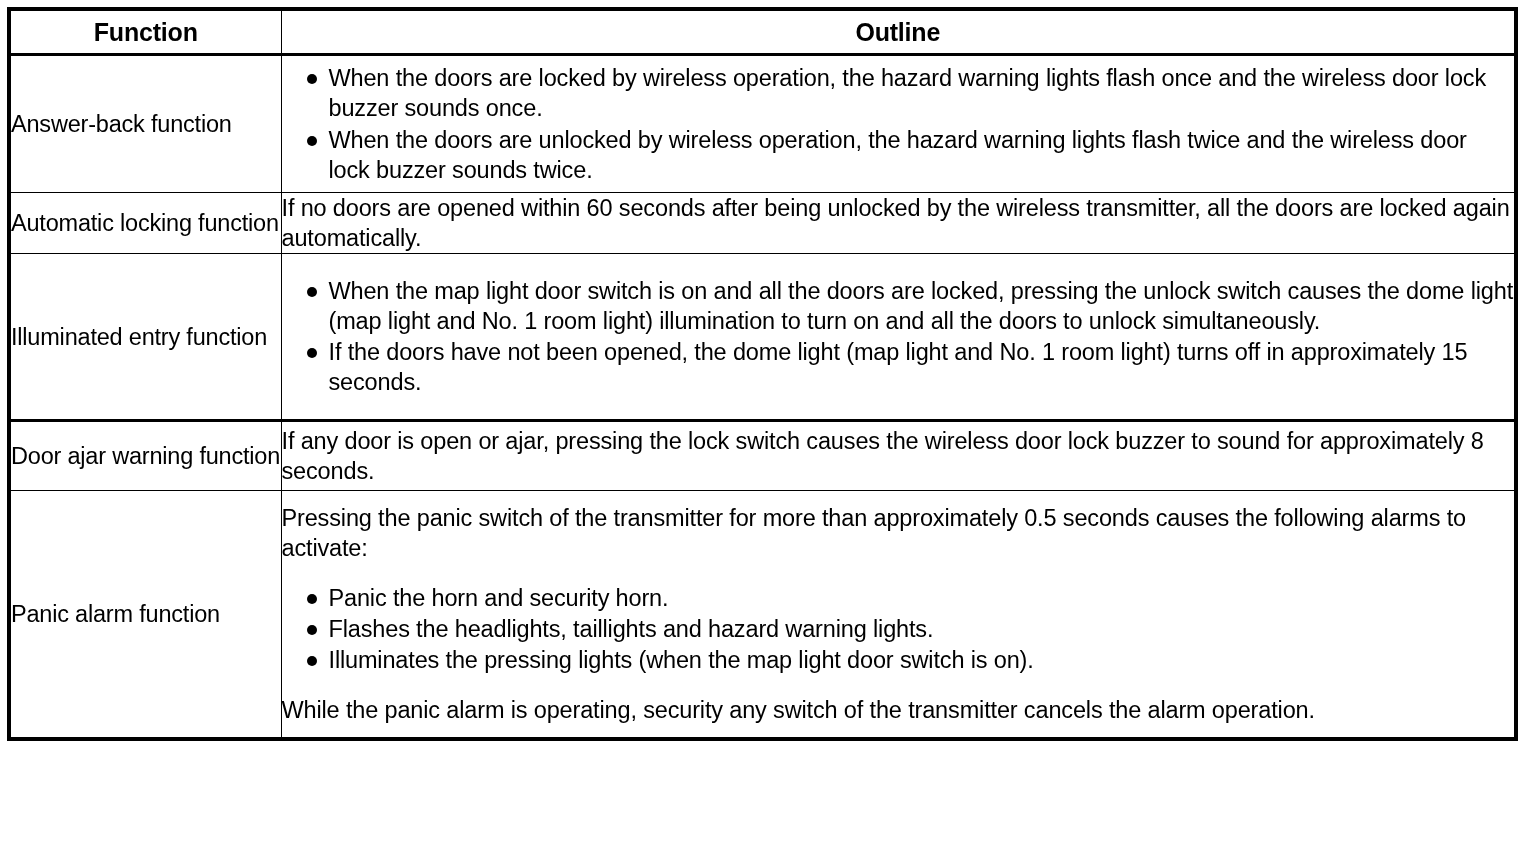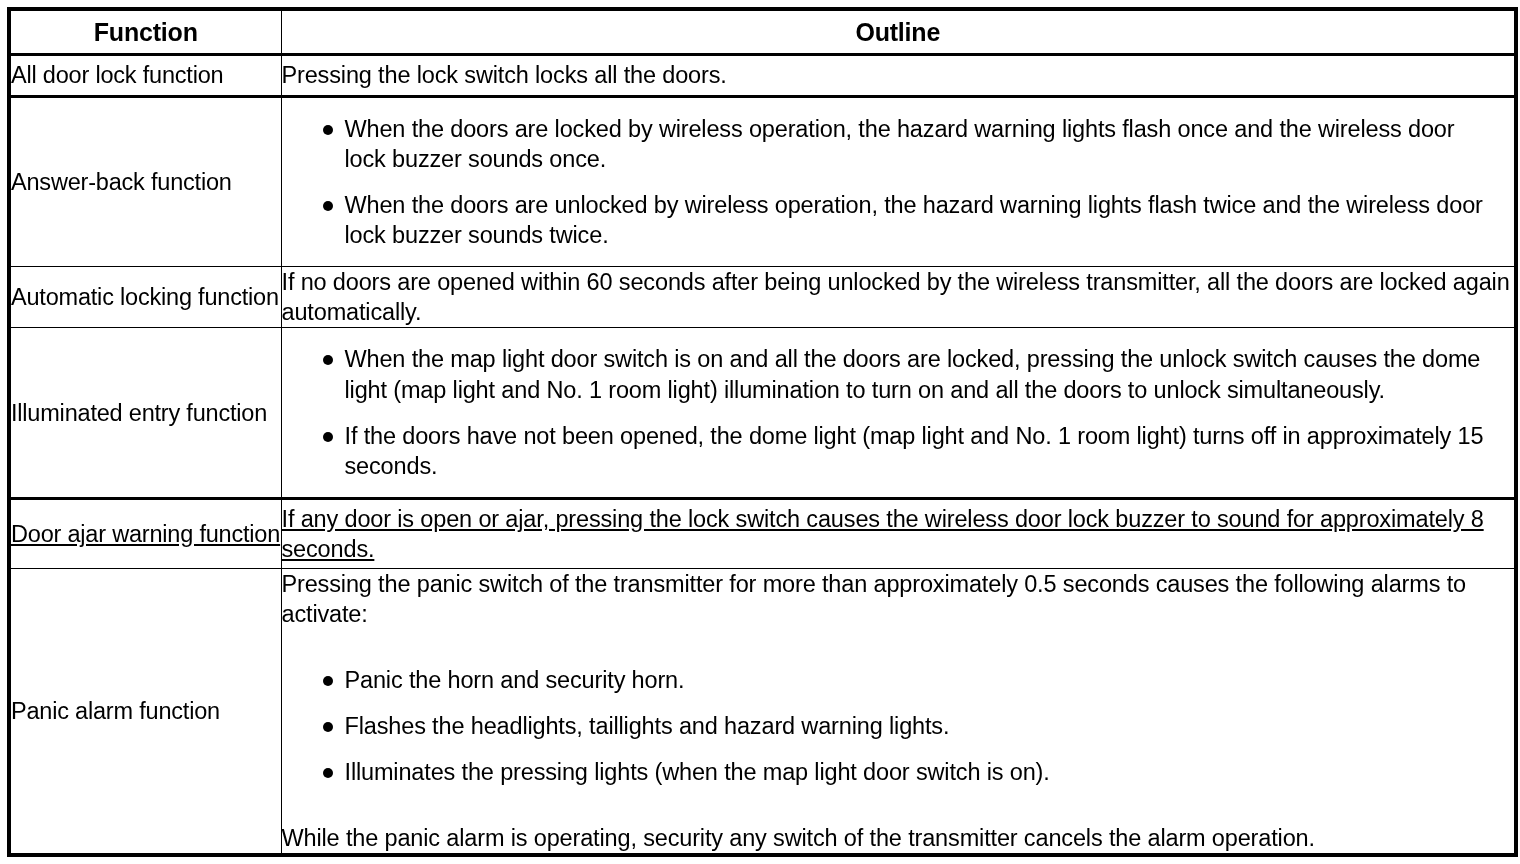--- a/index.html
+++ b/index.html
@@ -62,21 +62,21 @@
     margin: 0;
   }
   ul.bullets {
     list-style: none;
     margin: 0;
     padding: 0;
   }
   ul.bullets > li {
     position: relative;
     padding-left: 47px;
-    margin: 16px;
+    margin: 0;
   }
   ul.bullets > li + li {
     margin-top: 1px;
   }
   ul.bullets > li::before {
     content: "";
     position: absolute;
     left: 25px;
     top: 11px;
     width: 10px;
@@ -85,21 +85,21 @@
     background: #000;
   }
   .gap {
     height: 20px;
   }
   .r-lock   { height: 42px; }
   .r-unlock { height: 68px; }
   .r-answer { height: 138px; }
   .r-auto   { height: 61px; }
   .r-illum  { height: 167px; }
-  .r-ajar   { height: 70px; text-decoration: underline; }
+  .r-ajar   { height: 70px; }
   .r-panic  { height: 248px; }
 
   tr.sep-heavy > td {
     border-top: 3px solid #000;
   }
   td.func-mid {
     vertical-align: middle;
   }
   td.func-top {
     vertical-align: top;
@@ -120,26 +120,20 @@
       <col class="c-outline">
     </colgroup>
     <thead>
       <tr>
         <th>Function</th>
         <th>Outline</th>
       </tr>
     </thead>
     <tbody>
 
-      <tr class="r-lock">
-        <td class="func func-mid">All door lock function</td>
-        <td class="outline">
-          <p class="para">Pressing the lock switch locks all the doors.</p>
-        </td>
-      </tr>
 
 
       <tr class="r-answer sep-heavy">
         <td class="func func-mid">Answer-back function</td>
         <td class="outline outline-top">
           <ul class="bullets">
             <li>When the doors are locked by wireless operation, the hazard warning lights flash once and the wireless door lock buzzer sounds once.</li>
             <li>When the doors are unlocked by wireless operation, the hazard warning lights flash twice and the wireless door lock buzzer sounds twice.</li>
           </ul>
         </td>

